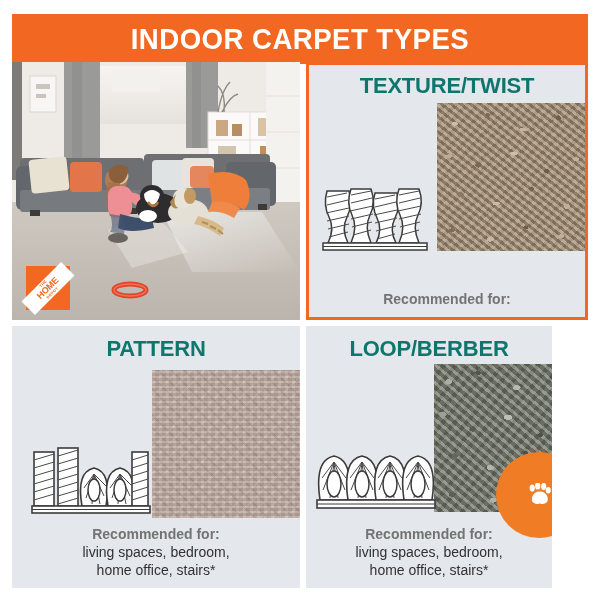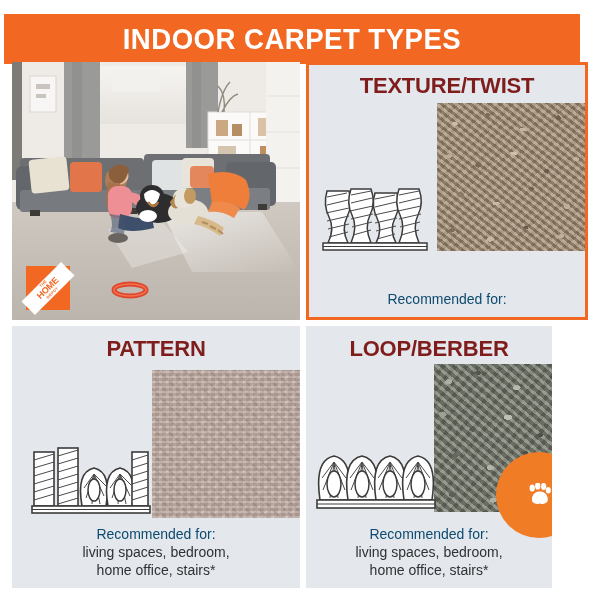--- a/index.html
+++ b/index.html
@@ -12,21 +12,21 @@
   }
   .infographic {
     position: relative;
     width: 600px; height: 600px;
     background: #ffffff;
   }
 
   
   .header-banner {
     position: absolute;
-    left: 4px; top: 14px;
+    left: 12px; top: 14px;
     width: 576px; height: 50px;
     background: #f26722;
     display: flex; align-items: center; justify-content: center;
   }
   .header-title {
     color: #ffffff;
     font-size: 30px;
     font-weight: bold;
     letter-spacing: 0.5px;
     transform: scaleX(0.92);
@@ -42,38 +42,38 @@
   }
   .panel-photo   { left: 12px;  top: 62px;  width: 288px; height: 258px; background:#cfcac4; }
   .panel-texture { left: 306px; top: 62px;  width: 282px; height: 258px; border: 3px solid #f26722; }
   .panel-pattern { left: 12px;  top: 326px; width: 288px; height: 262px; }
   .panel-loop    { left: 306px; top: 326px; width: 246px; height: 262px; }
 
   
   .panel-title {
     position: absolute; top: 8px; left: 0; right: 0;
     text-align: center;
-    color: #7f1d1d;
+    color: #0f766e;
     font-size: 22px;
     font-weight: bold;
     letter-spacing: -0.2px;
   }
   .panel-pattern .panel-title,
   .panel-loop .panel-title { top: 10px; }
 
   
   .rec-block {
     position: absolute; left: 0; right: 0; bottom: 8px;
     text-align: center;
     line-height: 1.28;
   }
   .rec-head {
-    color: #0c4a6e;
+    color: #737373;
     font-size: 14px;
-    font-weight: normal;
+    font-weight: bold;
     display: block;
   }
   .rec-line {
     color: #2f3133;
     font-size: 14px;
     display: block;
   }
 
   
   .swatch { position: absolute; }

